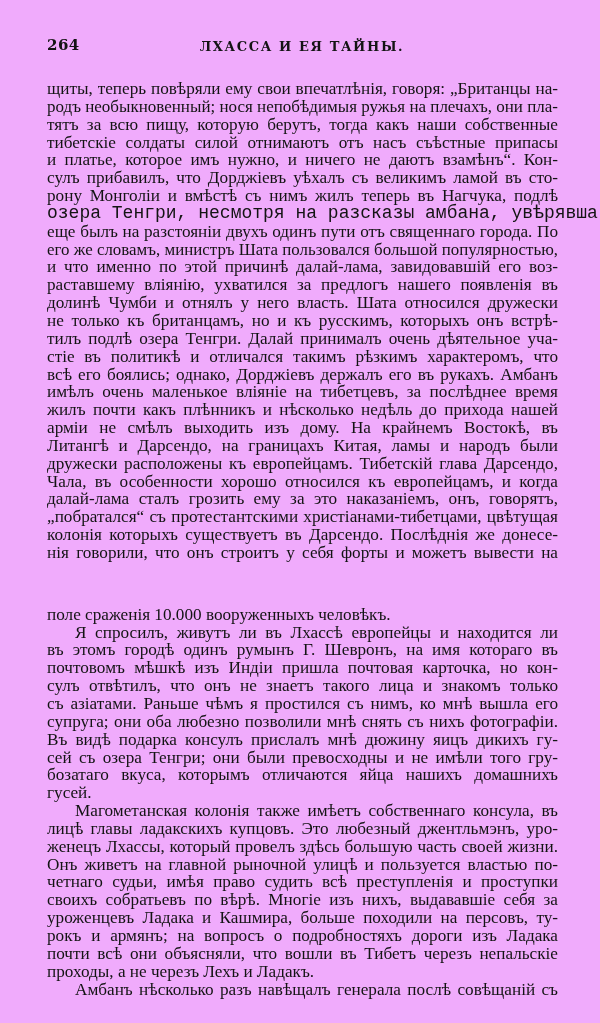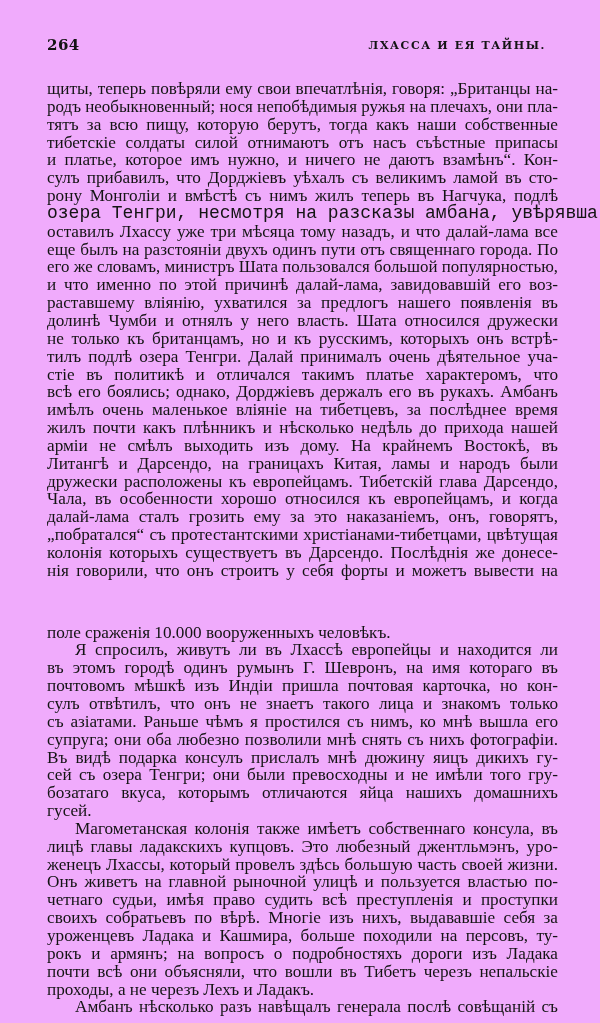--- a/index.html
+++ b/index.html
@@ -1,20 +1,20 @@
 <!DOCTYPE html>
 <html><head>
 <meta charset="utf-8">
 <style>
   html, body { margin: 0; padding: 0; background: #ffffff; }
   body { width: 600px; height: 1023px; position: relative; overflow: hidden; }
   .page { position: absolute; left: 0; top: 0; width: 600px; height: 1023px; background: #f0abfc; color: #141414; }
   .running-head { position: absolute; left: 47px; top: 36px; width: 511px; height: 20px; font-family: "DejaVu Serif", serif; }
   .page-num { position: absolute; left: 0; top: 0; font-size: 15px; font-weight: bold; letter-spacing: 0.5px; }
-  .head-title { position: absolute; left: 0; right: 12px; top: 3px; text-align: right; font-size: 11px; letter-spacing: 1.6px; font-weight: bold; }
+  .head-title { position: absolute; left: 0; right: 1px; top: 3px; text-align: center; font-size: 13px; letter-spacing: 1.6px; font-weight: bold; }
   .body-text { position: absolute; left: 47px; top: 80px; width: 511px; font-family: "Liberation Serif", serif; font-size: 17.2px; line-height: 20.35px; }
   .line { display: block; white-space: nowrap; text-align: justify; text-align-last: justify; height: 20.35px; }
   .line.last { text-align-last: left; }
   .line.indent { padding-left: 28px; }
 </style>
 </head>
 <body>
 
 <div class="page">
   <div class="running-head">
@@ -23,29 +23,28 @@
   </div>
   <div class="body-text" id="body-text">
       <span class="line" style="height: 17.8571px; line-height: 17.8571px;">щиты, теперь повѣряли ему свои впечатлѣнія, говоря: „Британцы на-</span>
       <span class="line" style="height: 17.8571px; line-height: 17.8571px; font-size: 17.0004px;">родъ необыкновенный; нося непобѣдимыя ружья на плечахъ, они пла-</span>
       <span class="line" style="height: 17.8571px; line-height: 17.8571px;">тятъ за всю пищу, которую берутъ, тогда какъ наши собственные</span>
       <span class="line" style="height: 17.8571px; line-height: 17.8571px;">тибетскіе солдаты силой отнимаютъ отъ насъ съѣстные припасы</span>
       <span class="line" style="height: 17.8571px; line-height: 17.8571px;">и платье, которое имъ нужно, и ничего не даютъ взамѣнъ“. Кон-</span>
       <span class="line" style="height: 17.8571px; line-height: 17.8571px;">сулъ прибавилъ, что Дорджіевъ уѣхалъ съ великимъ ламой въ сто-</span>
       <span class="line" style="height: 17.8571px; line-height: 17.8571px;">рону Монголіи и вмѣстѣ съ нимъ жилъ теперь въ Нагчука, подлѣ</span>
       <span class="line" style="height: 17.8571px; line-height: 17.8571px; font-size: 18px; font-family: Liberation Mono, monospace;">озера Тенгри, несмотря на разсказы амбана, увѣрявшаго, что Дорджіевъ</span>
-      <span class="line" style="height: 17.8571px; line-height: 17.8571px;">оставилъ Лхассу уже три мѣсяца тому назадъ, и что далай-лама все</span>
       <span class="line" style="height: 17.8571px; line-height: 17.8571px;">еще былъ на разстояніи двухъ одинъ пути отъ священнаго города. По</span>
       <span class="line" style="height: 17.8571px; line-height: 17.8571px; font-size: 16.9023px;">его же словамъ, министръ Шата пользовался большой популярностью,</span>
       <span class="line" style="height: 17.8571px; line-height: 17.8571px;">и что именно по этой причинѣ далай-лама, завидовавшій его воз-</span>
       <span class="line" style="height: 17.8571px; line-height: 17.8571px;">раставшему вліянію, ухватился за предлогъ нашего появленія въ</span>
       <span class="line" style="height: 17.8571px; line-height: 17.8571px;">долинѣ Чумби и отнялъ у него власть. Шата относился дружески</span>
       <span class="line" style="height: 17.8571px; line-height: 17.8571px;">не только къ британцамъ, но и къ русскимъ, которыхъ онъ встрѣ-</span>
       <span class="line" style="height: 17.8571px; line-height: 17.8571px;">тилъ подлѣ озера Тенгри. Далай принималъ очень дѣятельное уча-</span>
-      <span class="line" style="height: 17.8571px; line-height: 17.8571px;">стіе въ политикѣ и отличался такимъ платье характеромъ, что</span>
+      <span class="line" style="height: 17.8571px; line-height: 17.8571px;">стіе въ политикѣ и отличался такимъ рѣзкимъ характеромъ, что</span>
       <span class="line" style="height: 17.8571px; line-height: 17.8571px;">всѣ его боялись; однако, Дорджіевъ держалъ его въ рукахъ. Амбанъ</span>
       <span class="line" style="height: 17.8571px; line-height: 17.8571px;">имѣлъ очень маленькое вліяніе на тибетцевъ, за послѣднее время</span>
       <span class="line" style="height: 17.8571px; line-height: 17.8571px;">жилъ почти какъ плѣнникъ и нѣсколько недѣль до прихода нашей</span>
       <span class="line" style="height: 17.8571px; line-height: 17.8571px;">арміи не смѣлъ выходить изъ дому. На крайнемъ Востокѣ, въ</span>
       <span class="line" style="height: 17.8571px; line-height: 17.8571px;">Литангѣ и Дарсендо, на границахъ Китая, ламы и народъ были</span>
       <span class="line" style="height: 17.8571px; line-height: 17.8571px;">дружески расположены къ европейцамъ. Тибетскій глава Дарсендо,</span>
       <span class="line" style="height: 17.8571px; line-height: 17.8571px;">Чала, въ особенности хорошо относился къ европейцамъ, и когда</span>
       <span class="line" style="height: 17.8571px; line-height: 17.8571px;">далай-лама сталъ грозить ему за это наказаніемъ, онъ, говорятъ,</span>
       <span class="line" style="height: 17.8571px; line-height: 17.8571px;">„побратался“ съ протестантскими христіанами-тибетцами, цвѣтущая</span>
       <span class="line" style="height: 17.8571px; line-height: 17.8571px;">колонія которыхъ существуетъ въ Дарсендо. Послѣднія же донесе-</span>

